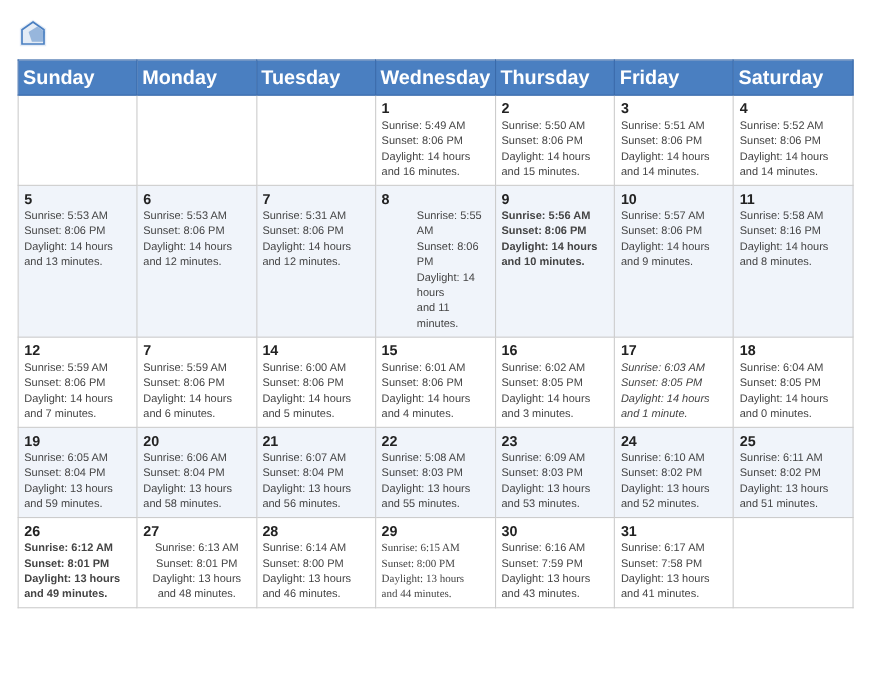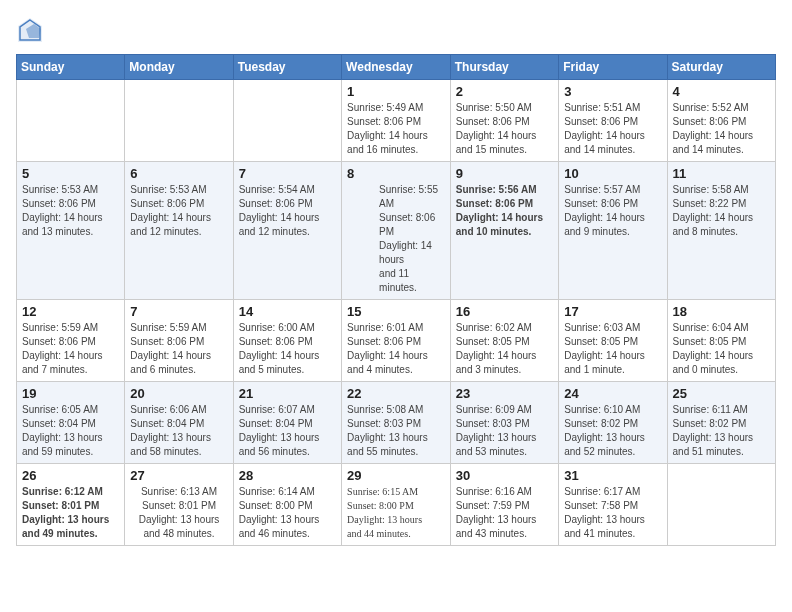--- a/index.html
+++ b/index.html
@@ -53,21 +53,21 @@
       color: #555;
     }
     .calendar {
       width: 100%;
       border-collapse: collapse;
       border: 1px solid #ccc;
     }
     .calendar th {
       background-color: #4a7fc1;
       color: #fff;
-      font-size: 12px;
+      font-size: 18px;
       font-weight: bold;
       padding: 5px 4px;
       text-align: left;
       border: 1px solid #3a6aaa;
     }
     .calendar td {
       vertical-align: top;
       border: 1px solid #ccc;
       padding: 4px 5px;
       width: 109px;
@@ -172,21 +172,21 @@
         </td>
         <td>
           <span class="day-number">6</span>
           <div class="day-info" style="white-space: pre-line;">Sunrise: 5:53 AM
 Sunset: 8:06 PM
 Daylight: 14 hours
 and 12 minutes.</div>
         </td>
         <td>
           <span class="day-number">7</span>
-          <div class="day-info" style="white-space: pre-line;">Sunrise: 5:54 AM
+          <div class="day-info" style="white-space: pre-line;">Sunrise: 5:31 AM
 Sunset: 8:06 PM
 Daylight: 14 hours
 and 12 minutes.</div>
         </td>
         <td>
           <span class="day-number">8</span>
           <div class="day-info" style="white-space: pre-line; margin-left: 32px;">Sunrise: 5:55 AM
 Sunset: 8:06 PM
 Daylight: 14 hours
 and 11 minutes.</div>
@@ -201,21 +201,21 @@
         <td>
           <span class="day-number">10</span>
           <div class="day-info" style="white-space: pre-line;">Sunrise: 5:57 AM
 Sunset: 8:06 PM
 Daylight: 14 hours
 and 9 minutes.</div>
         </td>
         <td>
           <span class="day-number">11</span>
           <div class="day-info" style="white-space: pre-line;">Sunrise: 5:58 AM
-Sunset: 8:22 PM
+Sunset: 8:16 PM
 Daylight: 14 hours
 and 8 minutes.</div>
         </td>
       </tr>
       <tr>
         <td>
           <span class="day-number">12</span>
           <div class="day-info" style="white-space: pre-line;">Sunrise: 5:59 AM
 Sunset: 8:06 PM
 Daylight: 14 hours
@@ -244,21 +244,21 @@
         </td>
         <td>
           <span class="day-number">16</span>
           <div class="day-info" style="white-space: pre-line;">Sunrise: 6:02 AM
 Sunset: 8:05 PM
 Daylight: 14 hours
 and 3 minutes.</div>
         </td>
         <td>
           <span class="day-number">17</span>
-          <div class="day-info" style="white-space: pre-line;">Sunrise: 6:03 AM
+          <div class="day-info" style="white-space: pre-line; font-style: italic;">Sunrise: 6:03 AM
 Sunset: 8:05 PM
 Daylight: 14 hours
 and 1 minute.</div>
         </td>
         <td>
           <span class="day-number">18</span>
           <div class="day-info" style="white-space: pre-line;">Sunrise: 6:04 AM
 Sunset: 8:05 PM
 Daylight: 14 hours
 and 0 minutes.</div>

